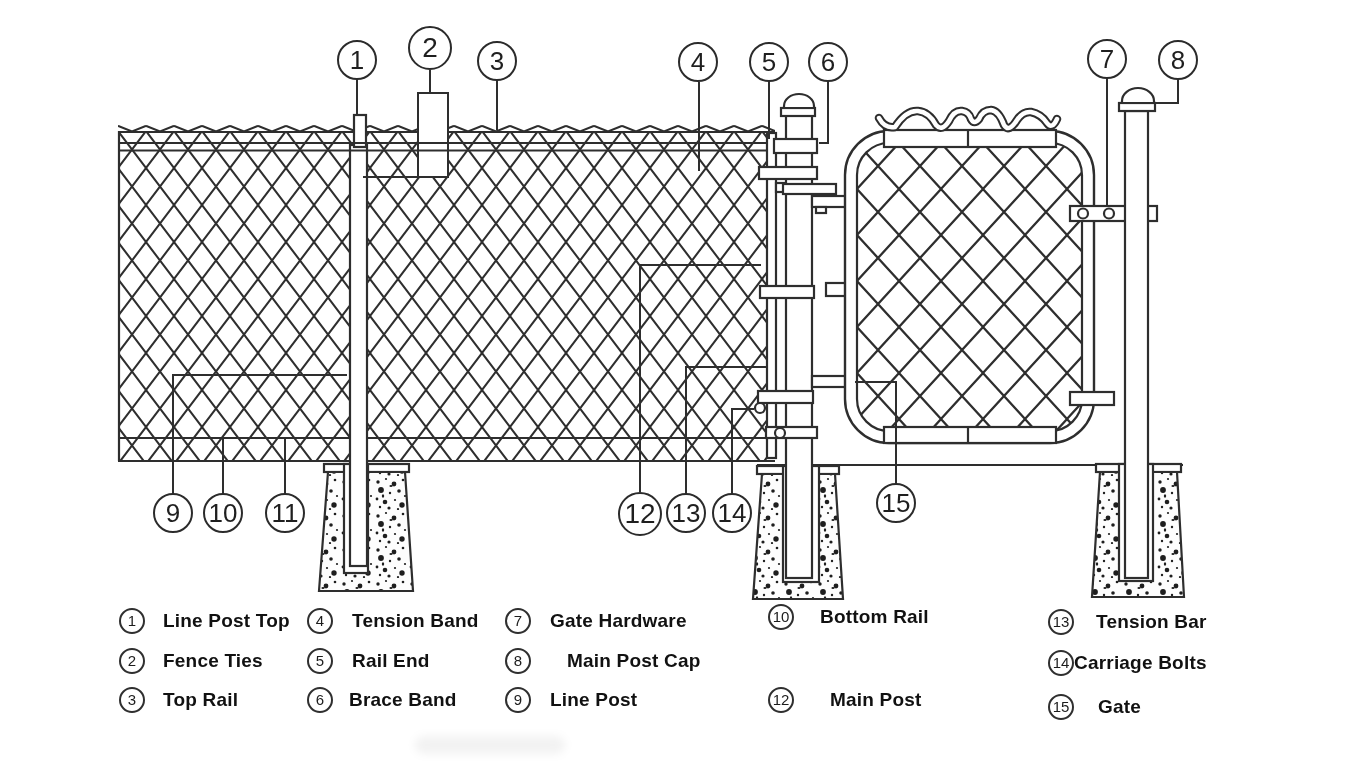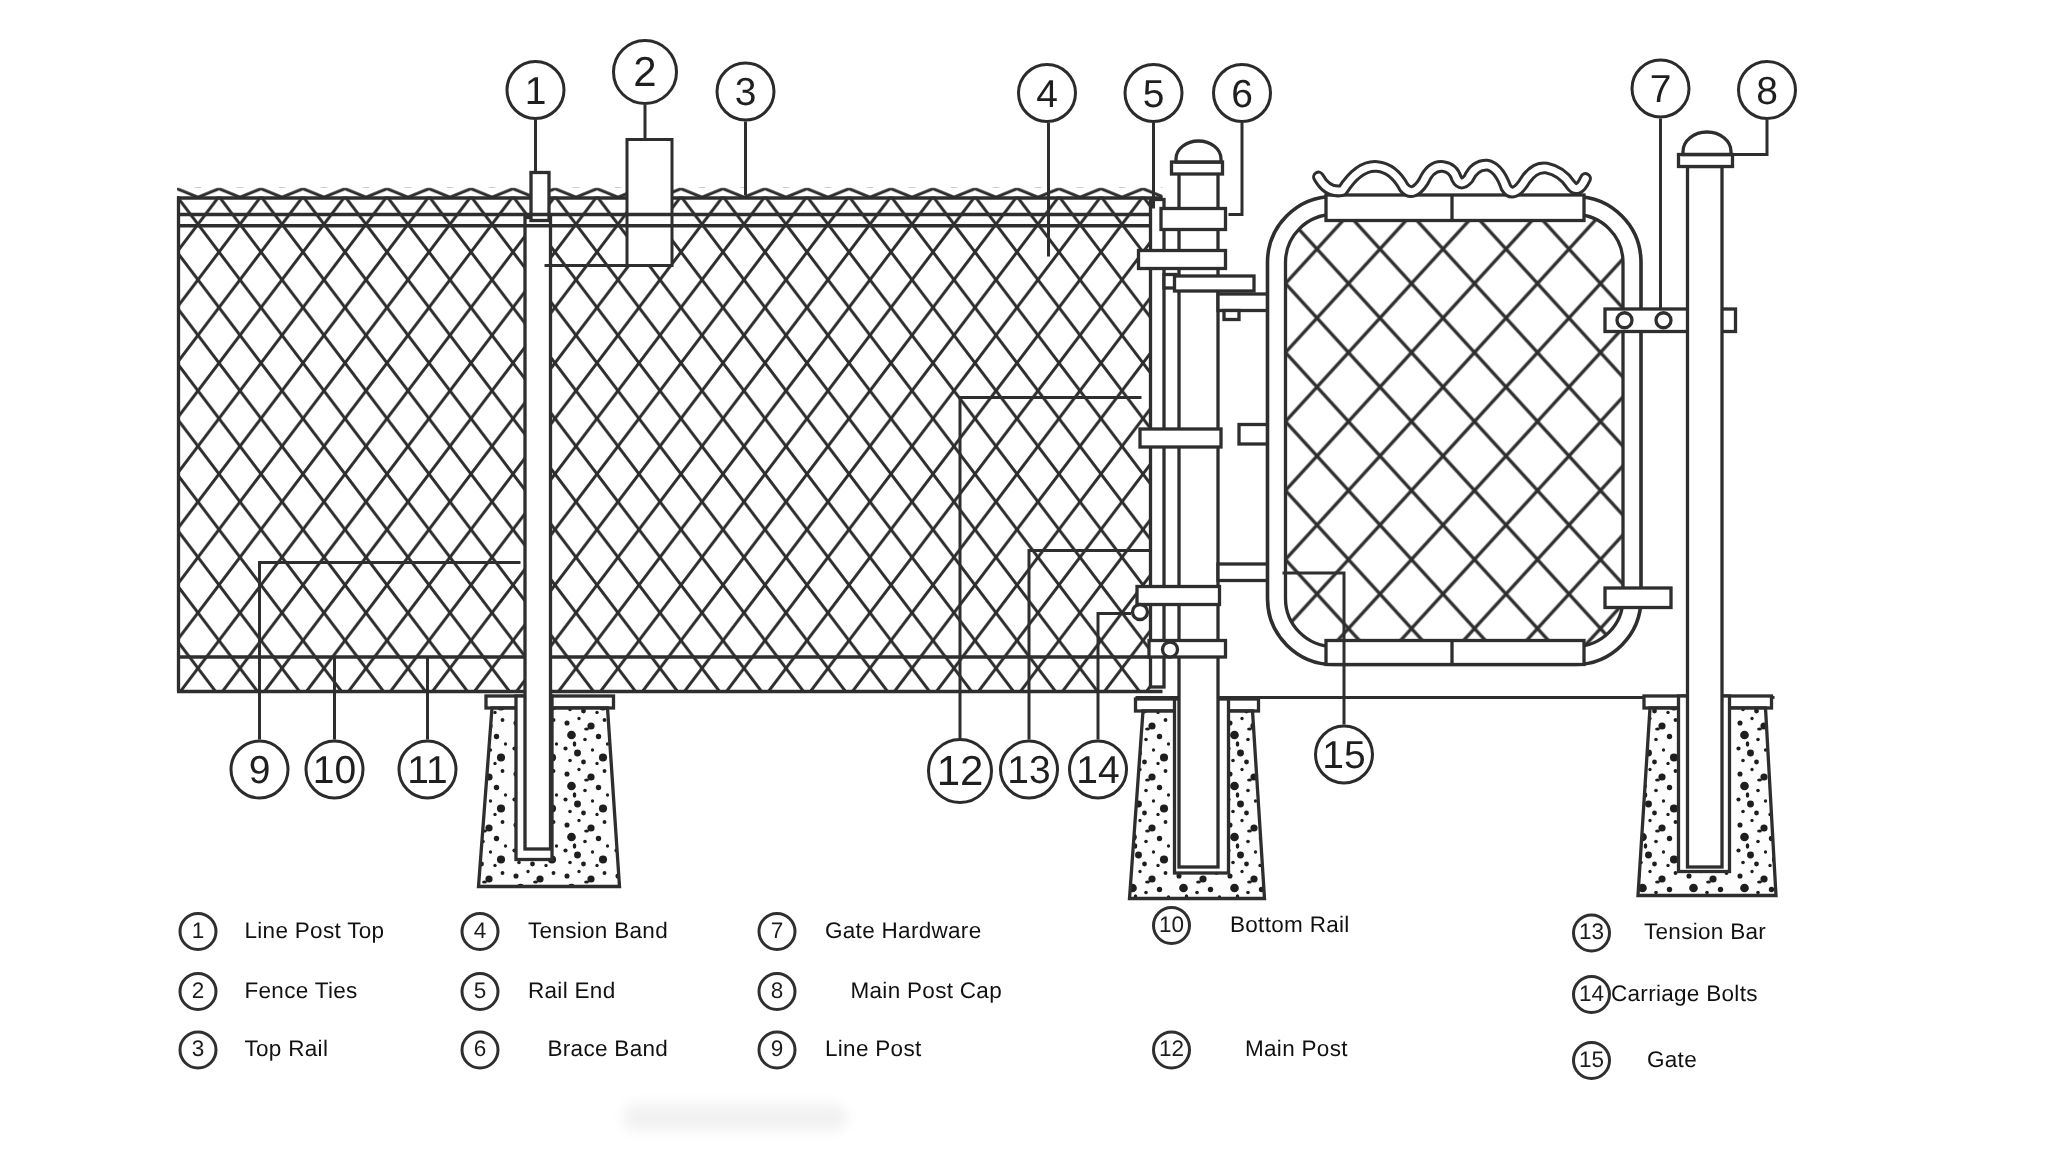--- a/index.html
+++ b/index.html
@@ -16,21 +16,21 @@
   .callout-circle.big{width:44px;height:44px;font-size:28px;}
   .legend-item{
     position:absolute;display:flex;align-items:center;height:27px;
   }
   .legend-num{
     width:26px;height:26px;border:2px solid #2f2f2f;border-radius:50%;
     display:flex;align-items:center;justify-content:center;
     font-size:15px;font-weight:500;color:#1c1c1c;box-sizing:border-box;flex:none;line-height:1;
   }
   .legend-label{
-    font-size:15px;font-weight:400;color:#111111;white-space:nowrap;letter-spacing:.2px;
+    font-size:19px;font-weight:700;color:#111111;white-space:nowrap;letter-spacing:.2px;
   }
   .smudge{
     position:absolute;left:415px;top:736px;width:150px;height:18px;
     background:rgba(0,0,0,0.05);border-radius:9px;filter:blur(4px);
   }
 </style>
 </head>
 <body>
 
 <div id="canvas">
@@ -209,21 +209,21 @@
     <div class="legend-item" style="left:307px;top:607px;">
       <span class="legend-num">4</span>
       <span class="legend-label" style="margin-left:19px;">Tension Band</span>
     </div>
     <div class="legend-item" style="left:307px;top:647px;">
       <span class="legend-num">5</span>
       <span class="legend-label" style="margin-left:19px;">Rail End</span>
     </div>
     <div class="legend-item" style="left:307px;top:686px;">
       <span class="legend-num">6</span>
-      <span class="legend-label" style="margin-left:32px;text-align:right;">Brace Band</span>
+      <span class="legend-label" style="margin-left:16px;text-align:right;">Brace Band</span>
     </div>
     <div class="legend-item" style="left:505px;top:607px;">
       <span class="legend-num">7</span>
       <span class="legend-label" style="margin-left:19px;text-align:right;">Gate Hardware</span>
     </div>
     <div class="legend-item" style="left:505px;top:647px;">
       <span class="legend-num">8</span>
       <span class="legend-label" style="margin-left:36px;">Main Post Cap</span>
     </div>
     <div class="legend-item" style="left:505px;top:686px;">

